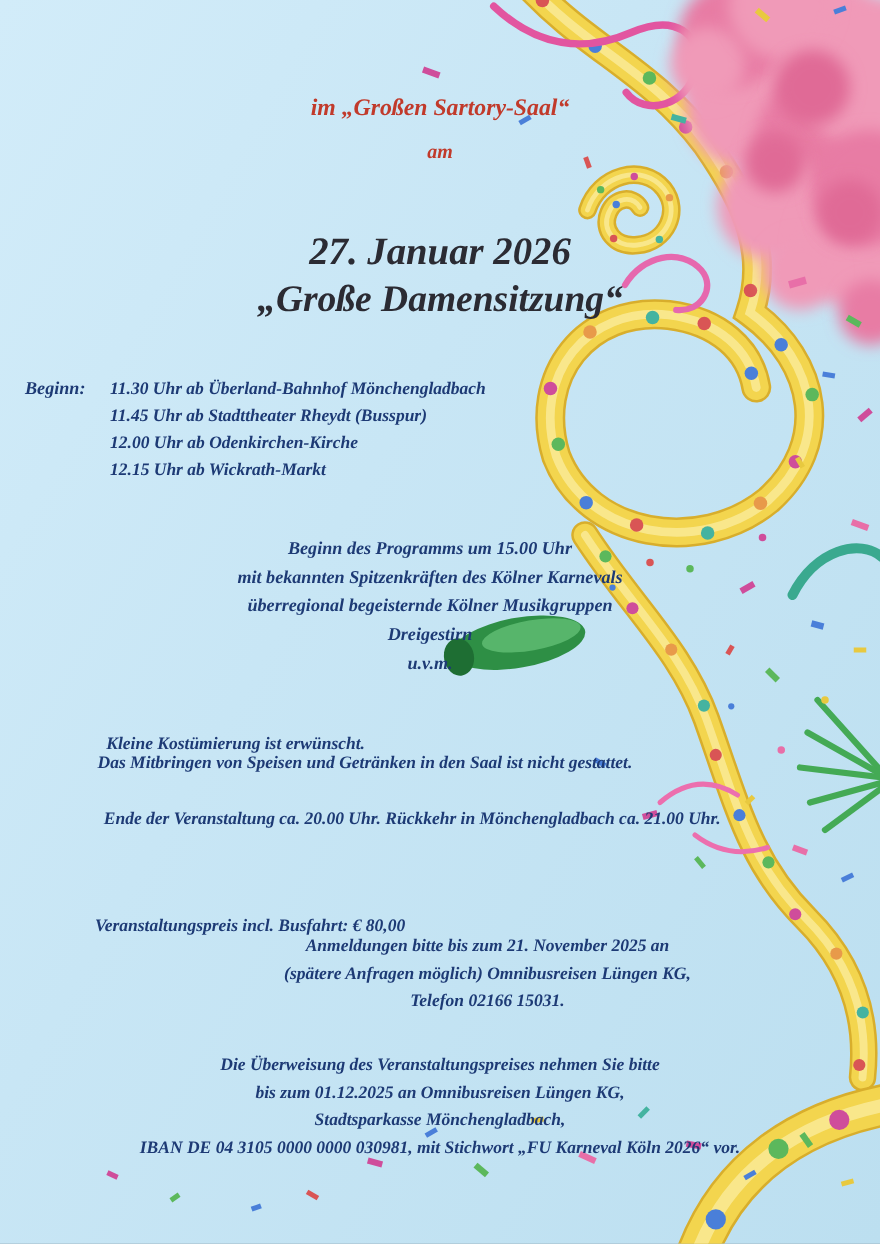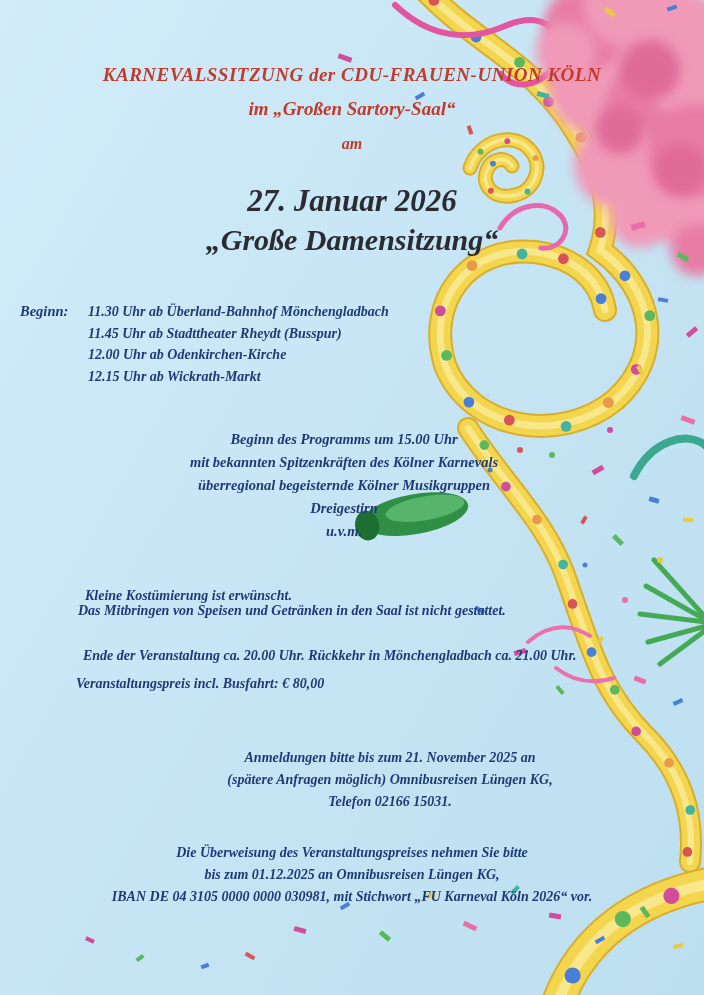--- a/index.html
+++ b/index.html
@@ -22,21 +22,21 @@
   .t1 { font-size:31px; }
   .t2 { font-size:30px; margin-top:4px; }
   .depart { position:absolute; top:301px; left:20px; display:flex; }
   .dep-label { width:68px; font-size:14.5px; line-height:21.5px; }
   .dep-items { font-size:14px; line-height:21.5px; }
   .program { position:absolute; top:428px; left:-8px; width:704px; text-align:center; font-size:14.5px; line-height:23px; }
   .note { position:absolute; font-size:14px; white-space:nowrap; }
   .n1 { top:588px; left:85px; }
   .n2 { top:603px; left:78px; }
   .n3 { top:648px; left:83px;text-align:center; }
-  .n4 { top:676px; left:76px; }
+  .n4 { top:734px; left:76px; }
   .reg { position:absolute; top:747px; left:60px; width:660px; text-align:center; font-size:14px; line-height:22px; }
   .pay { position:absolute; top:842px; left:0; width:704px; text-align:center; font-size:14px; line-height:22px; }
 </style>
 </head>
 <body>
 
 <div class="page">
 
   <svg id="deco-svg" class="deco" width="704" height="995" viewBox="0 0 704 995">
     <defs>
@@ -186,21 +186,20 @@
         <circle cx="610" cy="430" r="3" fill="#cf4d9b"></circle>
         <circle cx="660" cy="560" r="3" fill="#e8c93f"></circle>
         <circle cx="625" cy="600" r="3" fill="#e86fa8"></circle>
         <circle cx="585" cy="565" r="2.5" fill="#4a7fd9"></circle>
       </g>
   </svg>
 
   <div class="content">
 
     <div class="hdr">
-      <div class="red l1">KARNEVALSSITZUNG der CDU-FRAUEN-UNION KÖLN</div>
       <div class="red l2">im „Großen Sartory-Saal“</div>
       <div class="red l3">am</div>
     </div>
 
     <div class="title">
       <div class="t1">27. Januar 2026</div>
       <div class="t2">„Große Damensitzung“</div>
     </div>
 
     <div class="depart">
@@ -228,17 +227,18 @@
 
     <div class="reg navy">
       <div>Anmeldungen bitte bis zum 21. November 2025 an</div>
       <div>(spätere Anfragen möglich) Omnibusreisen Lüngen KG,</div>
       <div>Telefon 02166 15031.</div>
     </div>
 
     <div class="pay navy">
       <div>Die Überweisung des Veranstaltungspreises nehmen Sie bitte</div>
       <div>bis zum 01.12.2025 an Omnibusreisen Lüngen KG,</div>
+      <div>Stadtsparkasse Mönchengladbach,</div>
       <div>IBAN DE 04 3105 0000 0000 030981, mit Stichwort „FU Karneval Köln 2026“ vor.</div>
     </div>
 
   </div>
 </div>
 
 </body></html>

